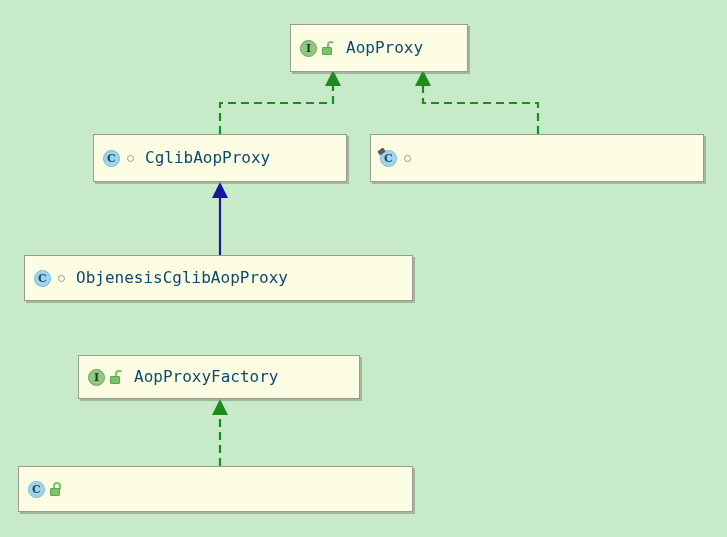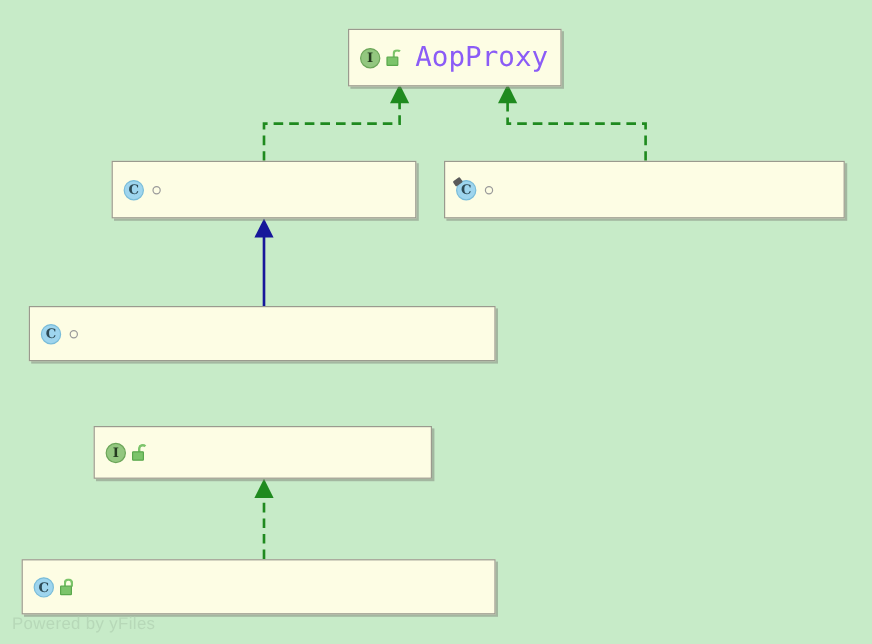--- a/index.html
+++ b/index.html
@@ -33,22 +33,22 @@
     background: #fdfde4;
     border: 1px solid #9a9a8e;
     box-shadow: 2px 2px 0 rgba(120,120,110,0.45);
     display: flex;
     align-items: center;
     box-sizing: border-box;
     padding-left: 9px;
   }
   .node-label {
     font-family: "DejaVu Sans Mono", monospace;
-    font-size: 23px;
-    color: #8b5cf6;
+    font-size: 16px;
+    color: #0c4a6e;
     letter-spacing: 0px;
     white-space: nowrap;
     line-height: 1;
   }
   .icon-group {
     display: flex;
     align-items: center;
     flex: 0 0 auto;
   }
   
@@ -192,55 +192,57 @@
     <span class="label-gap"></span>
     <span class="node-label">AopProxy</span>
   </div>
 
   <div class="node" style="left:93px; top:134px; width:254px; height:48px;">
     <span class="icon-group">
       <span class="ico-class">C</span>
       <span class="ico-dot"></span>
     </span>
     <span class="label-gap"></span>
+    <span class="node-label">CglibAopProxy</span>
   </div>
 
   <div class="node" style="left:370px; top:134px; width:334px; height:48px;">
     <span class="icon-group">
       <span class="ico-class has-mark">C</span>
       <span class="ico-dot"></span>
     </span>
     <span class="label-gap"></span>
   </div>
 
   <div class="node" style="left:24px; top:255px; width:389px; height:46px;">
     <span class="icon-group">
       <span class="ico-class">C</span>
       <span class="ico-dot"></span>
     </span>
     <span class="label-gap"></span>
+    <span class="node-label">ObjenesisCglibAopProxy</span>
   </div>
 
   <div class="node" style="left:78px; top:355px; width:282px; height:44px;">
     <span class="icon-group">
       <span class="ico-interface">I</span>
       <span class="ico-lock open">
         <span class="shackle"></span>
           <span class="body"></span>
       </span>
     </span>
     <span class="label-gap"></span>
+    <span class="node-label">AopProxyFactory</span>
   </div>
 
   <div class="node" style="left:18px; top:466px; width:395px; height:46px;">
     <span class="icon-group">
       <span class="ico-class">C</span>
       <span class="ico-lock">
         <span class="shackle"></span>
           <span class="body"></span>
       </span>
     </span>
     <span class="label-gap"></span>
   </div>
 
-  <div class="watermark" style="left:10px; top:511px;">Powered by yFiles</div>
 
 </div>
 
 </body></html>

